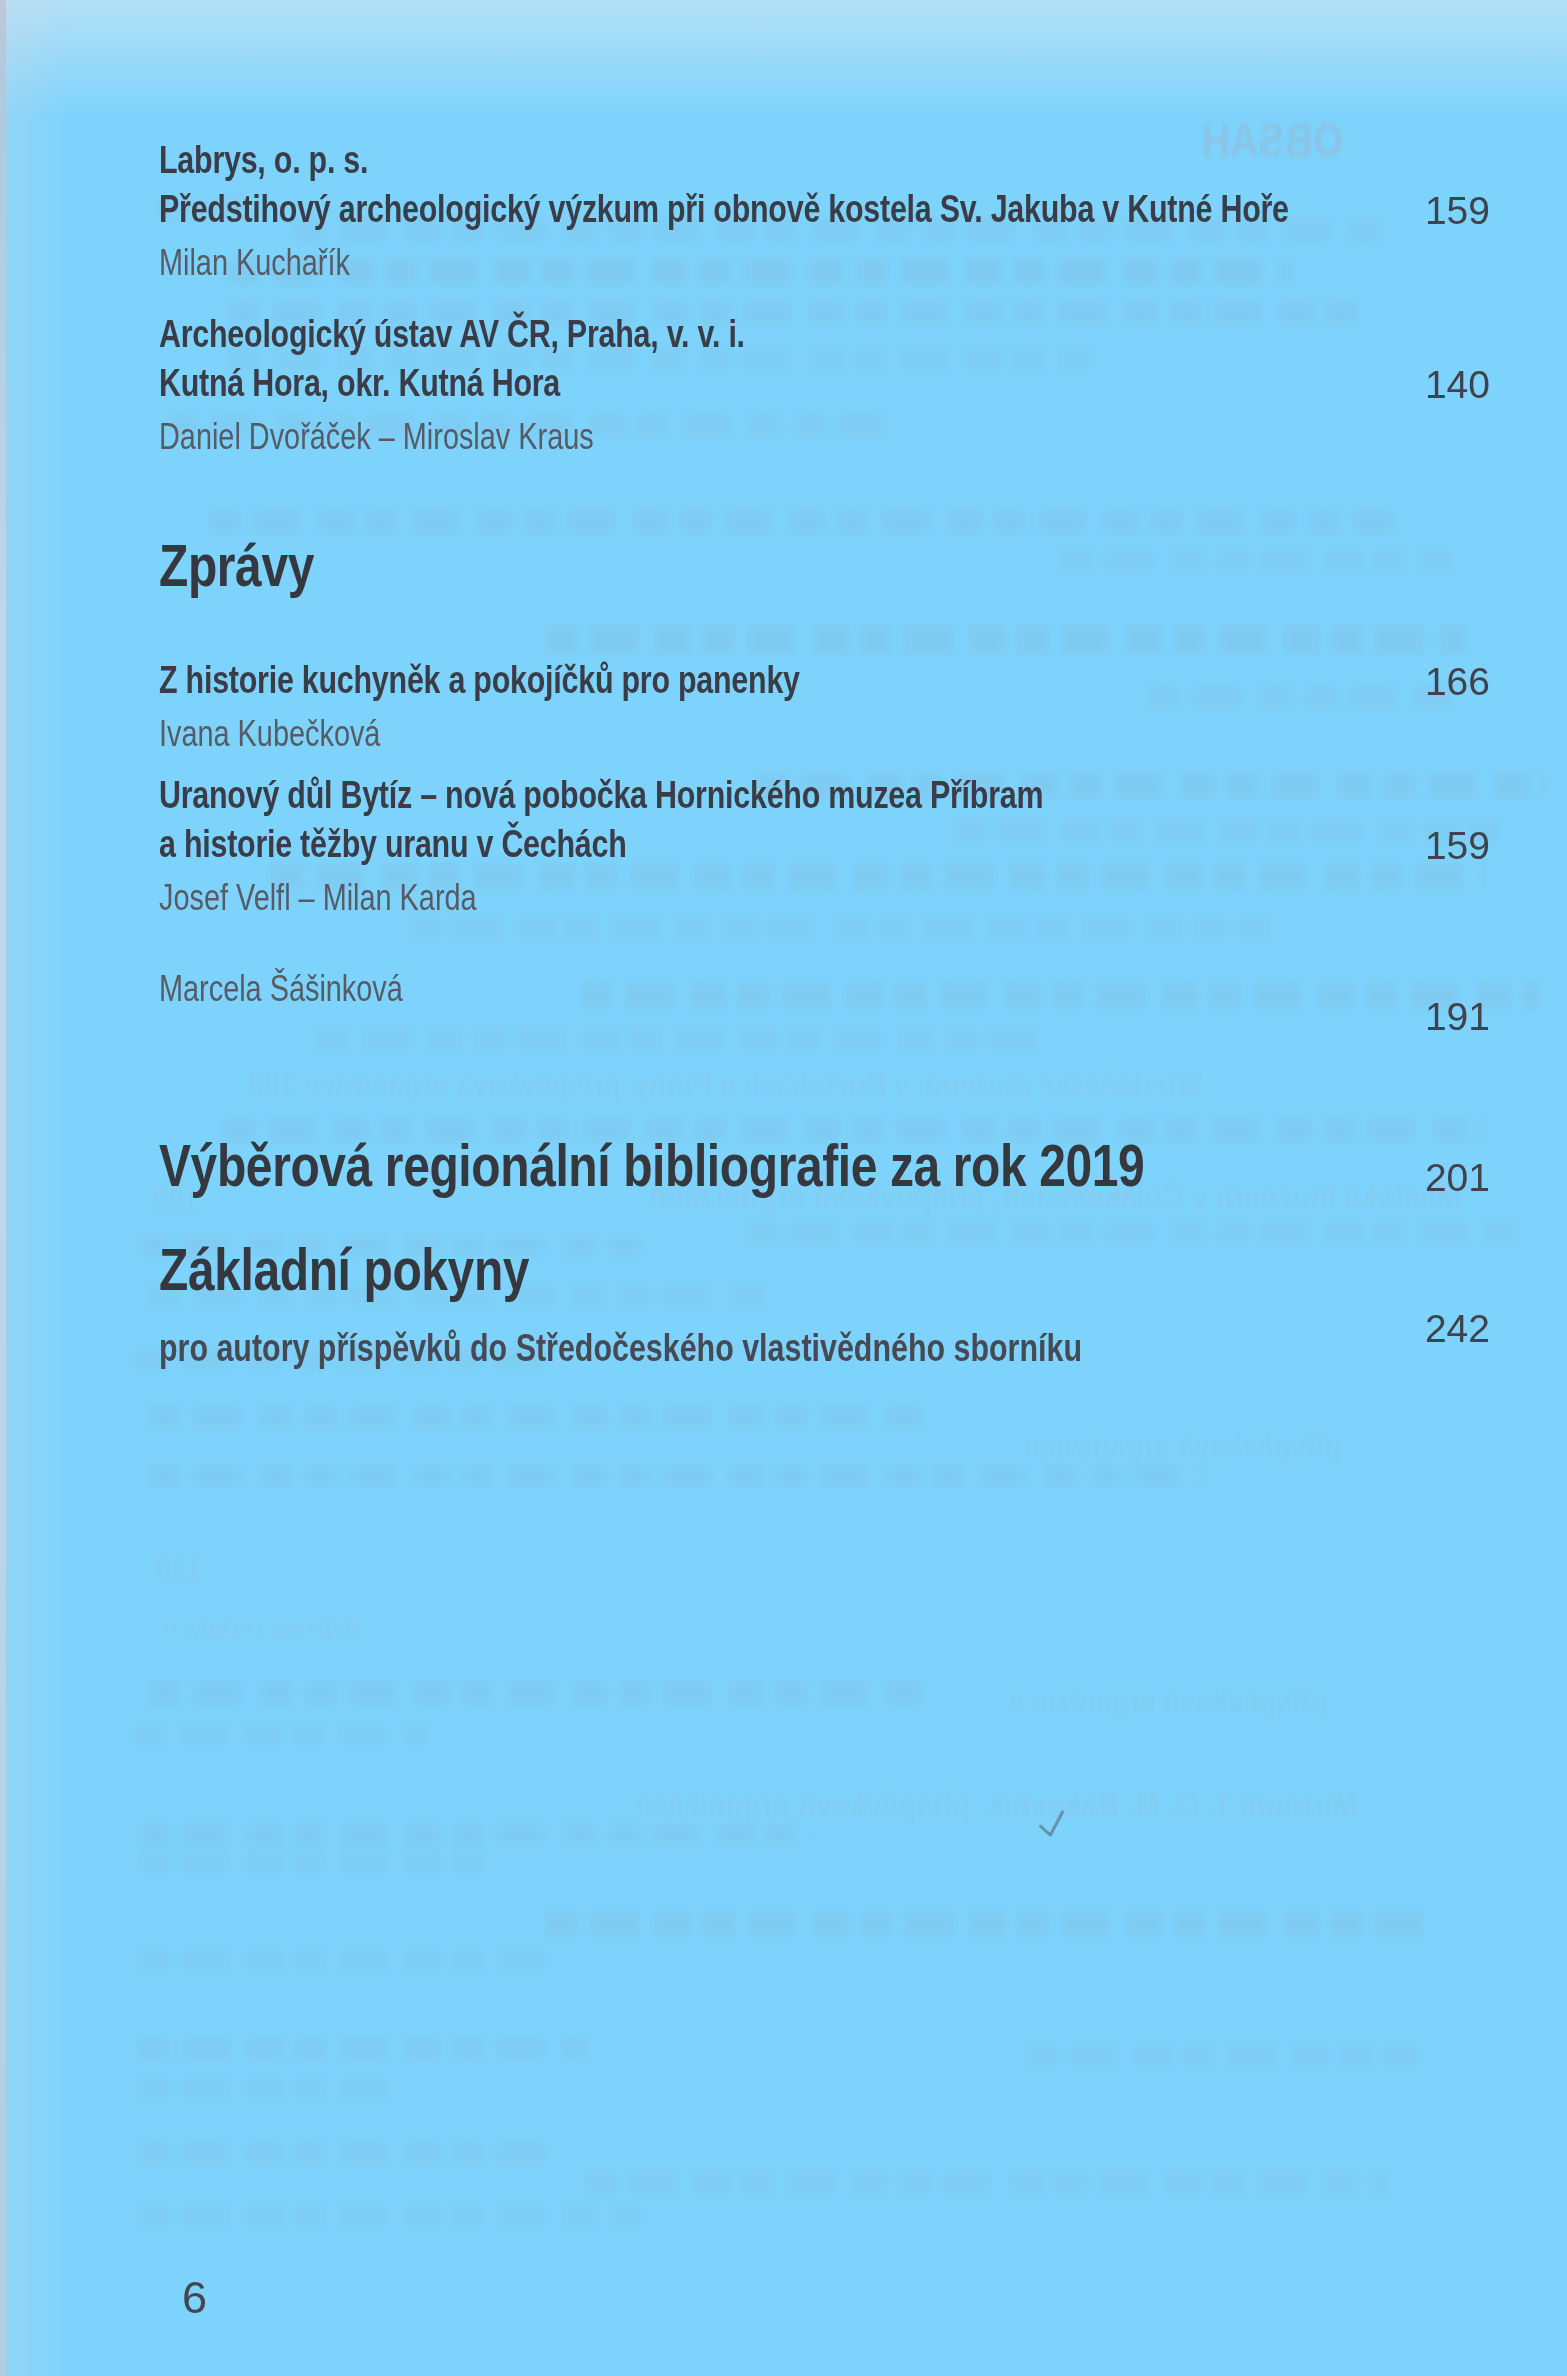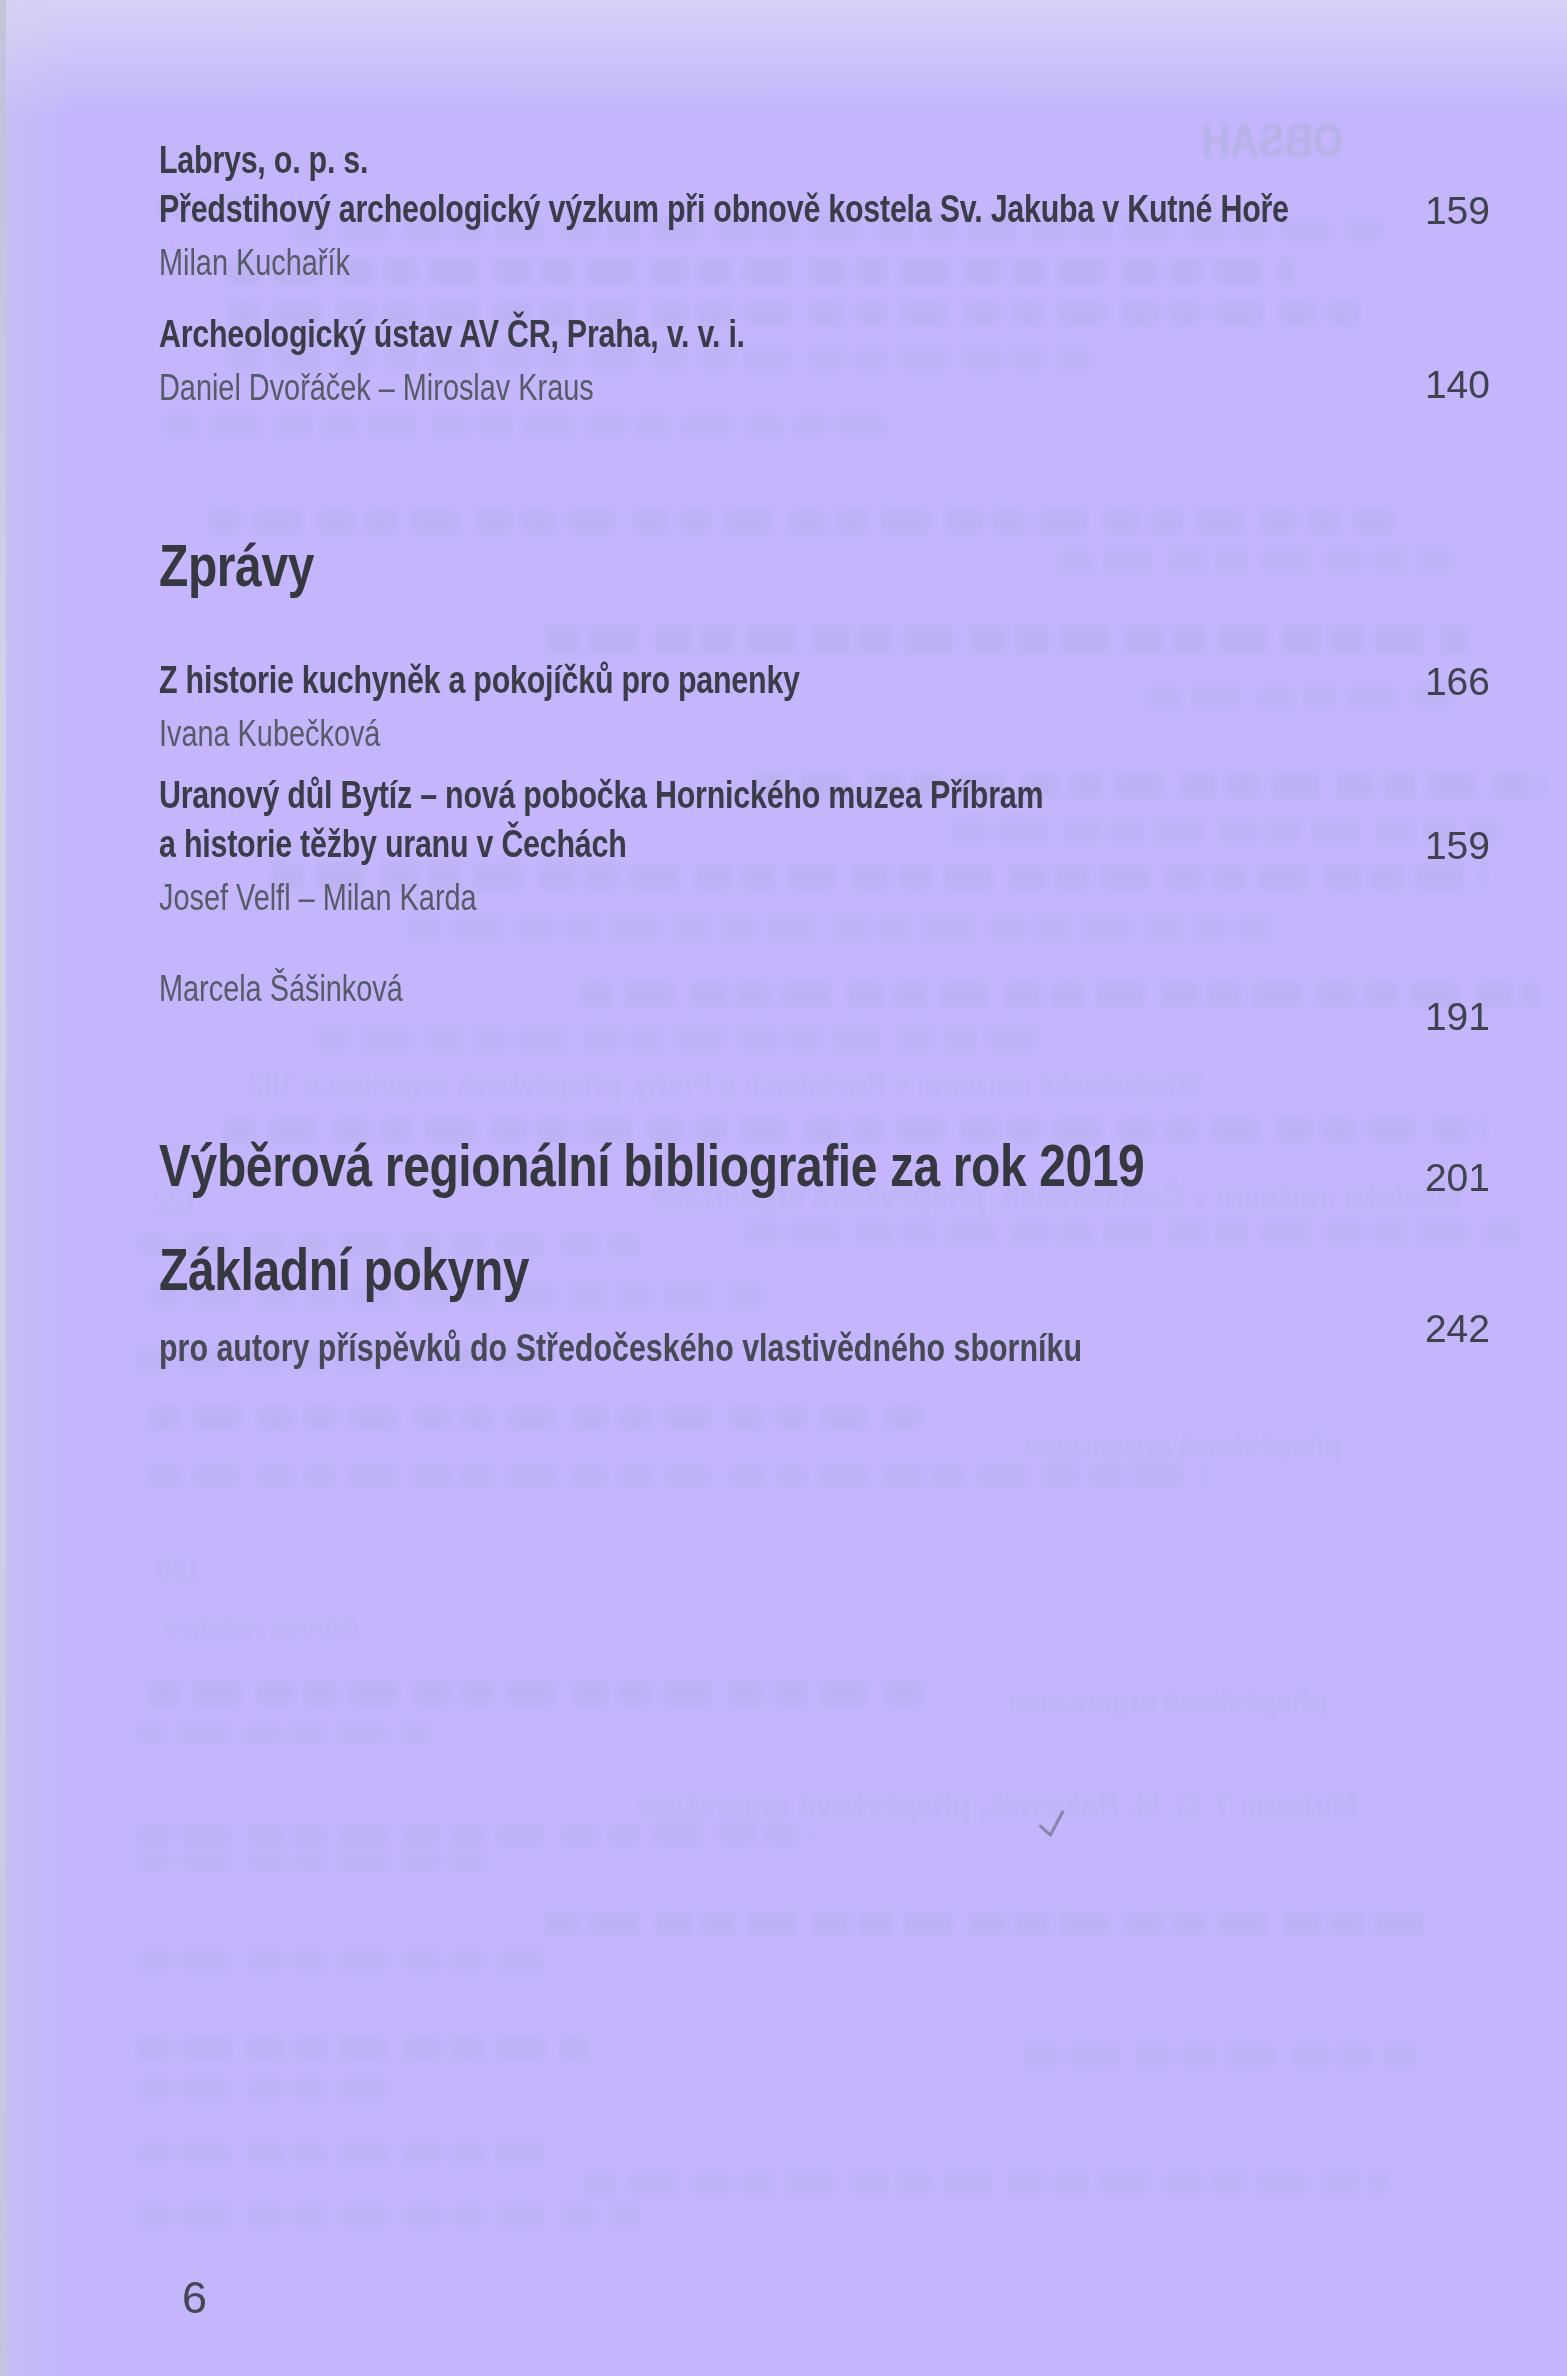--- a/index.html
+++ b/index.html
@@ -1,17 +1,17 @@
 <!DOCTYPE html>
 <html><head>
 <meta charset="utf-8">
 <style>
   html,body{margin:0;padding:0;background:#ffffff;}
   body{width:1567px;height:2377px;position:relative;font-family:"Liberation Sans",sans-serif;}
-  #scan-page{position:absolute;inset:0;background:#c4b5fd;overflow:hidden;}
+  #scan-page{position:absolute;inset:0;background:#7dd3fc;overflow:hidden;}
   
   #scan-page::before{content:"";position:absolute;inset:0;
     background:linear-gradient(90deg,rgba(210,215,226,.28) 0,rgba(246,247,249,0) 69px),
                linear-gradient(180deg,rgba(233,236,241,.5) 0,rgba(246,247,249,0) 118px);
     pointer-events:none;}
   .gutter-line{position:absolute;left:0;top:0;width:5.9px;height:100%;
     background:linear-gradient(180deg,#b9bfcc,#d8dce5 30%,#cfd4df 70%,#c2c8d4);opacity:.65;}
   .block{position:absolute;left:159px;}
   .tline{height:49px;line-height:49px;font-size:39px;font-weight:700;color:#3a3d47;
     letter-spacing:-0.3px;white-space:nowrap;}
@@ -84,20 +84,21 @@
     </div>
   <div id="toc-layer">
       <div class="block" style="top: 135px;">
         <div class="tline"><span class="cond">Labrys, o. p. s.</span></div>
         <div class="tline"><span class="cond">Předstihový archeologický výzkum při obnově kostela Sv. Jakuba v Kutné Hoře</span></div>
         <div class="author"><span class="cond">Milan Kuchařík</span></div>
       </div>
       <div class="pagenum" style="top: 186px;">159</div>
       <div class="block" style="top: 309px;">
         <div class="tline"><span class="cond">Archeologický ústav AV ČR, Praha, v. v. i.</span></div>
+        <div class="tline"><span class="cond">Kutná Hora, okr. Kutná Hora</span></div>
         <div class="author"><span class="cond">Daniel Dvořáček – Miroslav Kraus</span></div>
       </div>
       <div class="pagenum" style="top: 360px;">140</div>
       <div class="block" style="top: 535px;">
         <div class="bigheading"><span class="cond" style="transform: scaleX(0.8);">Zprávy</span></div>
       </div>
       <div class="block" style="top: 655px;">
         <div class="tline"><span class="cond">Z historie kuchyněk a pokojíčků pro panenky</span></div>
         <div class="author"><span class="cond">Ivana Kubečková</span></div>
       </div>

